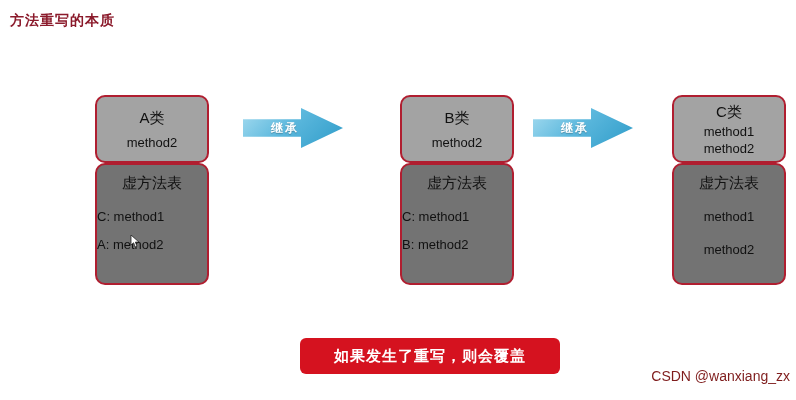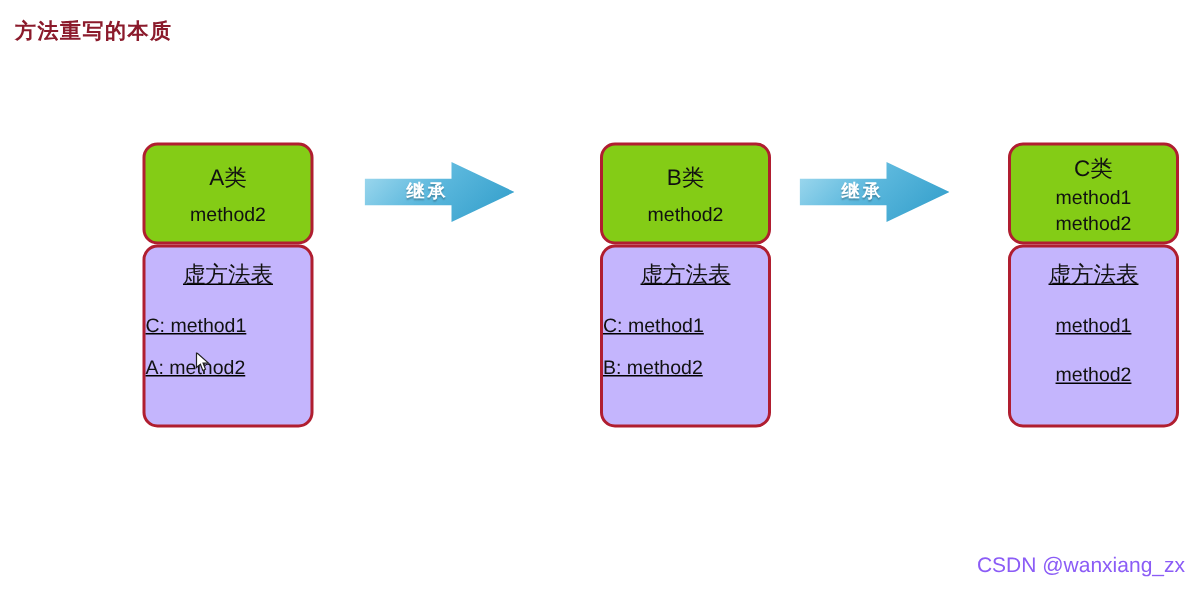--- a/index.html
+++ b/index.html
@@ -26,46 +26,45 @@
 
   .class-group {
     position: absolute;
     top: 95px;
     width: 114px;
   }
 
   .class-box {
     border: 2px solid #b01e30;
     border-radius: 10px;
-    background: #84cc16;
+    background: #a3a3a3;
     height: 68px;
     display: flex;
     flex-direction: column;
     justify-content: center;
     align-items: center;
     gap: 7px;
     text-align: center;
     position: relative;
     z-index: 2;
   }
   .class-group.tight .class-box { gap: 2px; }
 
   .class-name { font-size: 15px; color: #111; }
   .method { font-size: 13px; color: #111; }
 
   .vtable-box {
     border: 2px solid #b01e30;
     border-radius: 10px;
-    background: #c4b5fd;
+    background: #737373;
     margin-top: 0px;
     height: 122px;
     padding-top: 9px;
     position: relative;
     z-index: 1;
-    text-decoration: underline;
   }
   .vtable-title {
     font-size: 15px;
     color: #111;
     text-align: center;
     margin-bottom: 16px;
   }
   .vtable-entry {
     font-size: 13px;
     color: #111;
@@ -120,21 +119,21 @@
     align-items: center;
     justify-content: center;
     letter-spacing: 1px;
   }
 
   .watermark {
     position: absolute;
     right: 6px;
     top: 368px;
     font-size: 14px;
-    color: #8b5cf6;
+    color: #7f1d1d;
   }
 
   .cursor {
     position: absolute;
     left: 33px;
     top: -2px;
     width: 11px;
     height: 13px;
   }
 </style>
@@ -190,16 +189,17 @@
       <div class="method">method1</div>
       <div class="method">method2</div>
     </div>
     <div class="vtable-box">
       <div class="vtable-title">虚方法表</div>
       <div class="vtable-entry">method1</div>
       <div class="vtable-entry">method2</div>
     </div>
   </div>
 
+  <div class="note">如果发生了重写，则会覆盖</div>
 
   <div class="watermark">CSDN @wanxiang_zx</div>
 
 </div>
 
 </body></html>

